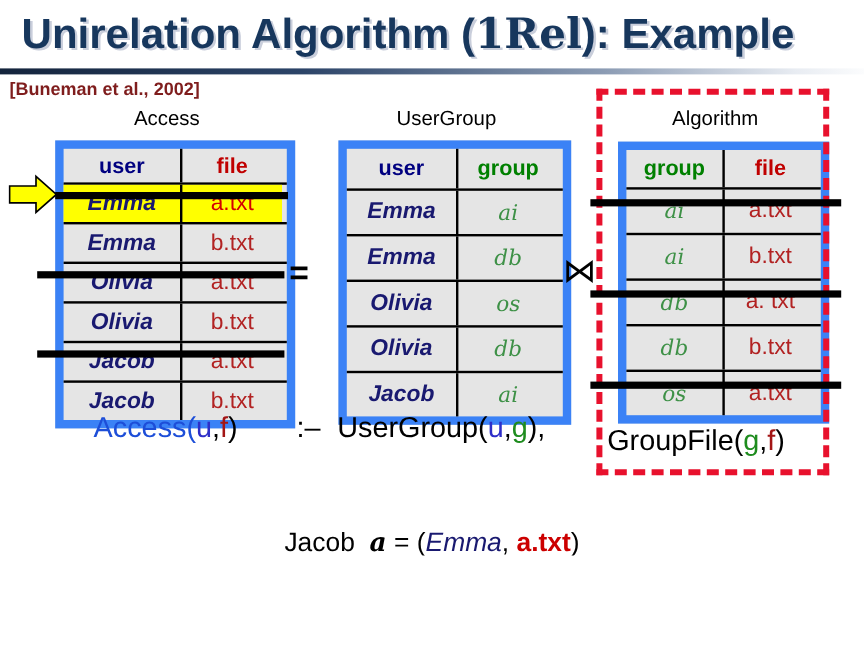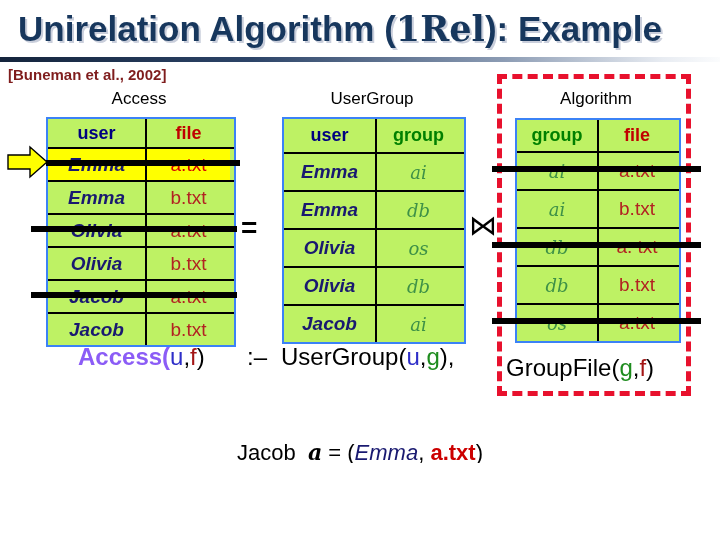--- a/index.html
+++ b/index.html
@@ -21,21 +21,21 @@
   .citation{
     position:absolute; left:8px; top:66px; font-size:15px; font-weight:700; color:#7f1d1d;
   }
   
   .tbl-caption{
     position:absolute; top:89px; height:22px; text-align:center;
     font-size:17px; color:#000;
   }
   
   .rel-table{
-    position:absolute; border:2px solid #3b82f6; background:#bef264; z-index:1;
+    position:absolute; border:7px solid #3b82f6; background:#e5e5e5; z-index:1;
   }
   .tr{ display:flex; border-top:2px solid #000; }
   .tr:first-child{ border-top:none; }
   .cell{
     display:flex; align-items:center; justify-content:center;
     border-left:2px solid #000; overflow:hidden;
   }
   .cell:first-child{ border-left:none; }
   .th{ font-weight:700; font-size:18px; }
   .th-user{ color:#000080; }
@@ -174,21 +174,21 @@
 
   <svg class="arrow-svg" width="42" height="34" viewBox="0 0 42 34">
     <polygon points="1,10 23,10 23,2 40,17 23,32 23,24 1,24" fill="#FFFF00" stroke="#000000" stroke-width="1.4"></polygon>
   </svg>
 
   <span class="op op-equals">=</span>
   <span class="op op-join">⋈</span>
 
   <div class="dashed-box"></div>
 
-  <div id="rule-access" class="rule-seg rule-access"><span style="color: #8b5cf6; font-weight: bold;">Access(</span><span style="color: rgb(46, 46, 200);">u</span><span style="color: rgb(0, 0, 0);">,</span><span style="color: rgb(163, 21, 21);">f</span><span style="color: rgb(0, 0, 0);">)</span></div>
+  <div id="rule-access" class="rule-seg rule-access"><span style="color: #1d4ed8;">Access(</span><span style="color: rgb(46, 46, 200);">u</span><span style="color: rgb(0, 0, 0);">,</span><span style="color: rgb(163, 21, 21);">f</span><span style="color: rgb(0, 0, 0);">)</span></div>
   <div class="rule-seg rule-implies">:–</div>
   <div id="rule-usergroup" class="rule-seg rule-usergroup"><span style="color: rgb(0, 0, 0);">UserGroup(</span><span style="color: rgb(46, 46, 200);">u</span><span style="color: rgb(0, 0, 0);">,</span><span style="color: rgb(30, 140, 30);">g</span><span style="color: rgb(0, 0, 0);">),</span></div>
   <div id="rule-groupfile" class="rule-seg rule-groupfile"><span style="color: rgb(0, 0, 0);">GroupFile(</span><span style="color: rgb(30, 140, 30);">g</span><span style="color: rgb(0, 0, 0);">,</span><span style="color: rgb(163, 21, 21);">f</span><span style="color: rgb(0, 0, 0);">)</span></div>
 
   <div id="delete-line" class="delete-line"><span class="dl-plain">Jacob  </span><span class="dl-var">a</span><span class="dl-plain"> = (</span><span class="dl-user">Emma</span><span class="dl-plain">, </span><span class="dl-file">a.txt</span><span class="dl-plain">)</span></div>
 
 <div class="strike" style="top: 160px; left: 46px; width: 194px;"></div>
     <div class="strike" style="top: 226px; left: 31px; width: 206px;"></div>
     <div class="strike" style="top: 292px; left: 31px; width: 206px;"></div>
     <div class="strike" style="top: 166px; left: 492px; width: 209px;"></div>

